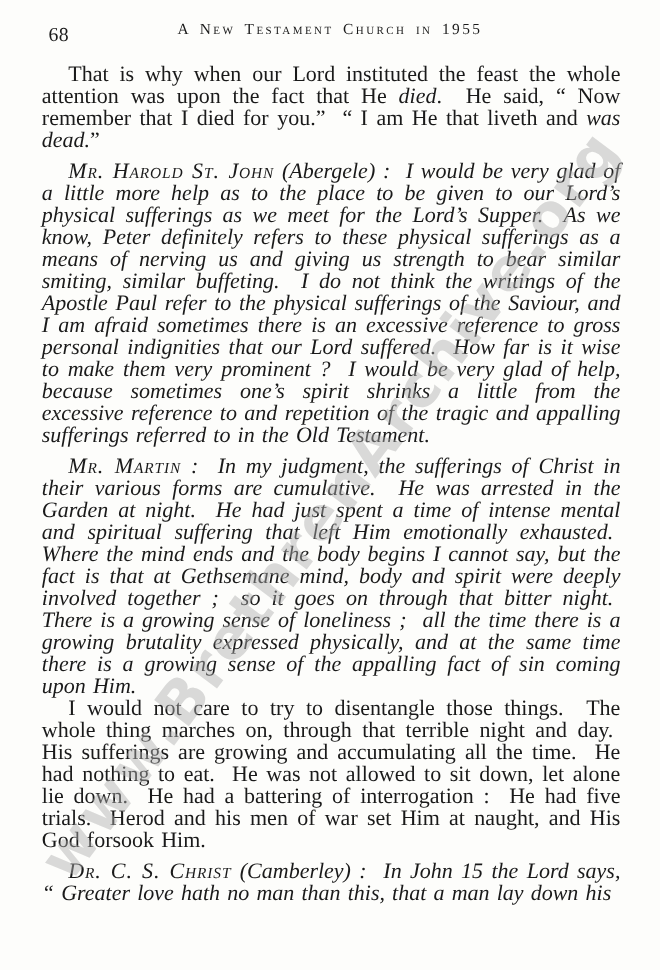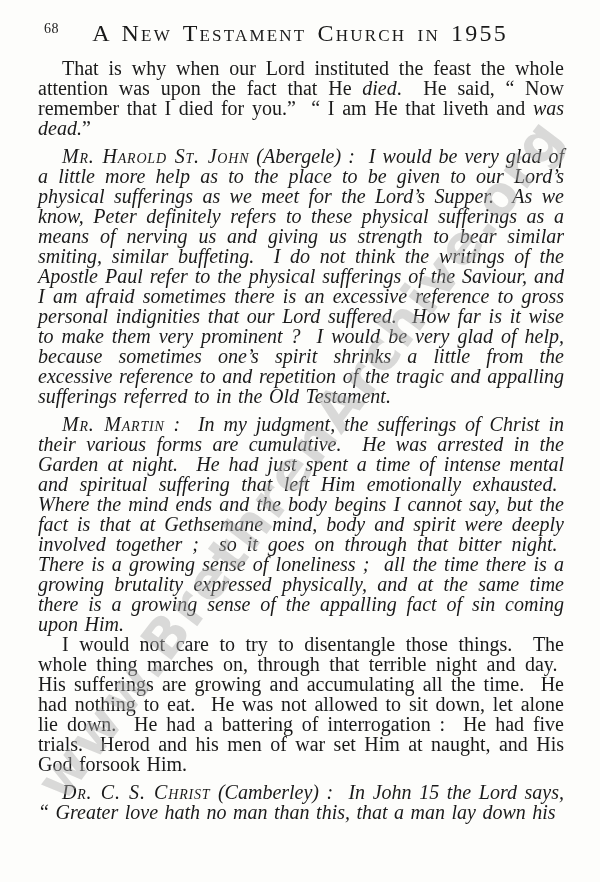--- a/index.html
+++ b/index.html
@@ -14,27 +14,27 @@
   }
   .header {
     position: relative;
     margin: 20px 38px 0 38px;
     height: 26px;
   }
   .page-number {
     position: absolute;
     left: 6px;
     top: 1px;
-    font-size: 14px;
+    font-size: 18px;
     letter-spacing: 0.5px;
   }
   .running-title {
     text-align: center;
     font-variant: small-caps;
-    font-size: 24px;
+    font-size: 14px;
     letter-spacing: 2.2px;
     word-spacing: 3px;
     white-space: nowrap;
   }
   .content {
     margin: 12px 36px 0 38px;
     text-align: justify;
     font-size: 20px;
     line-height: 20px;
     word-spacing: 1.5px;

